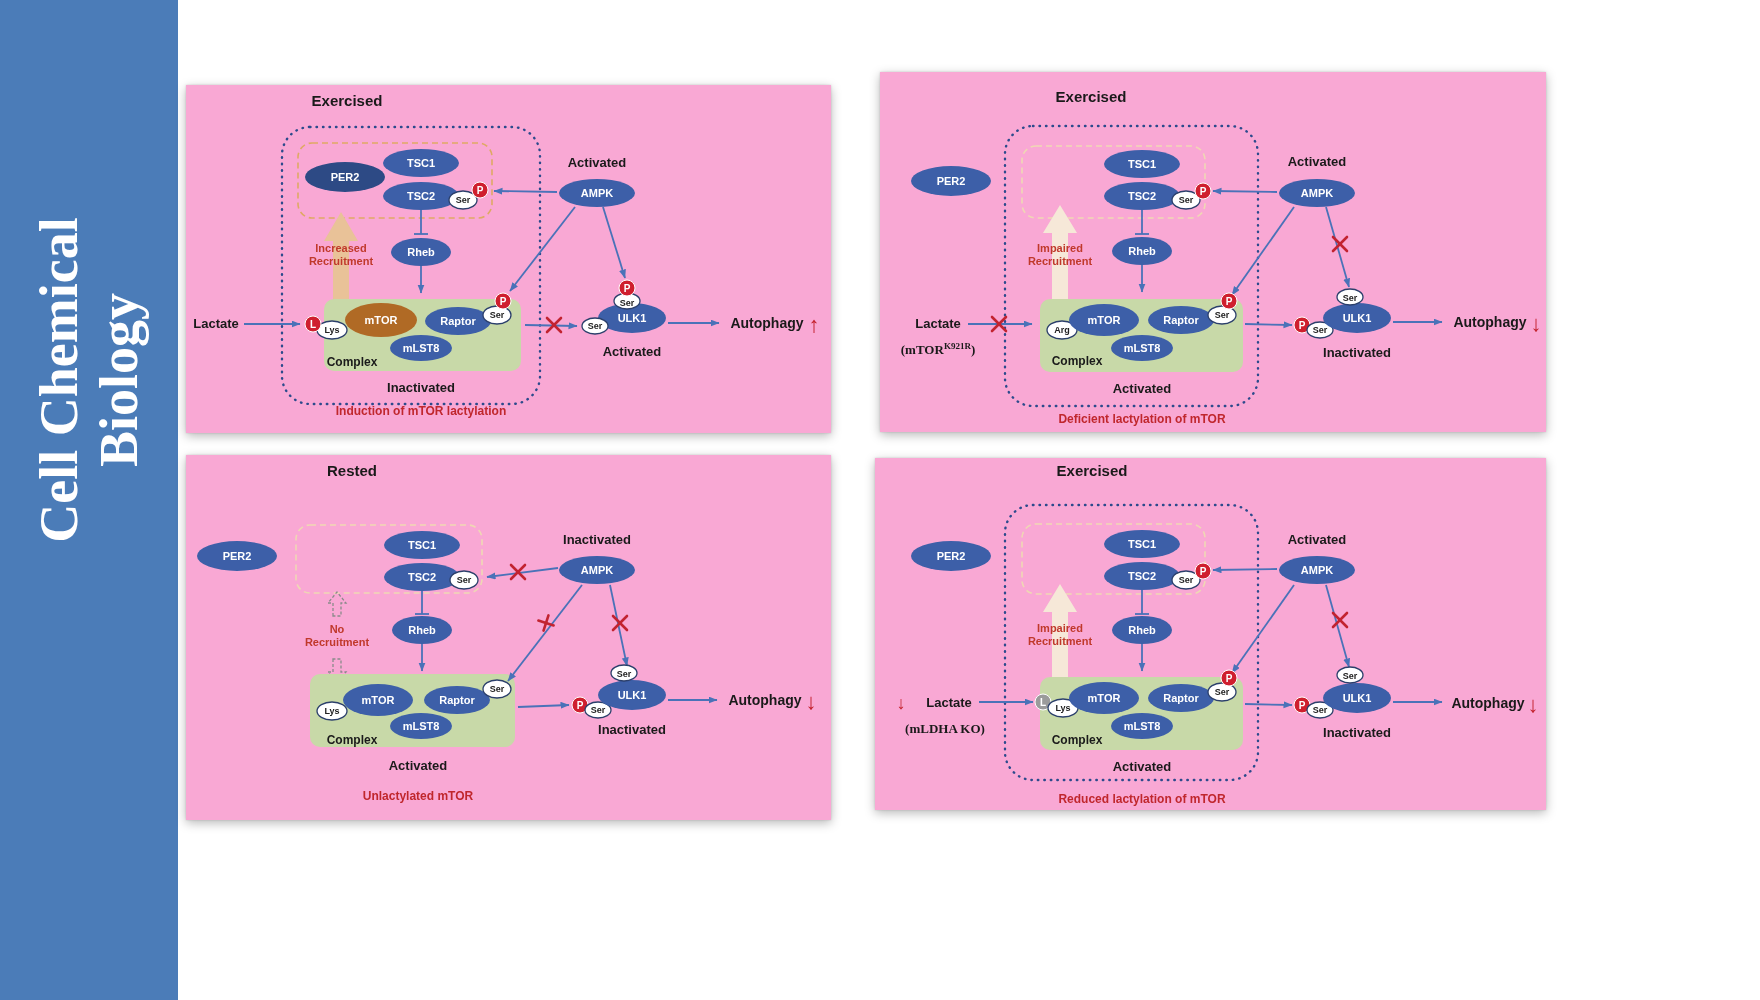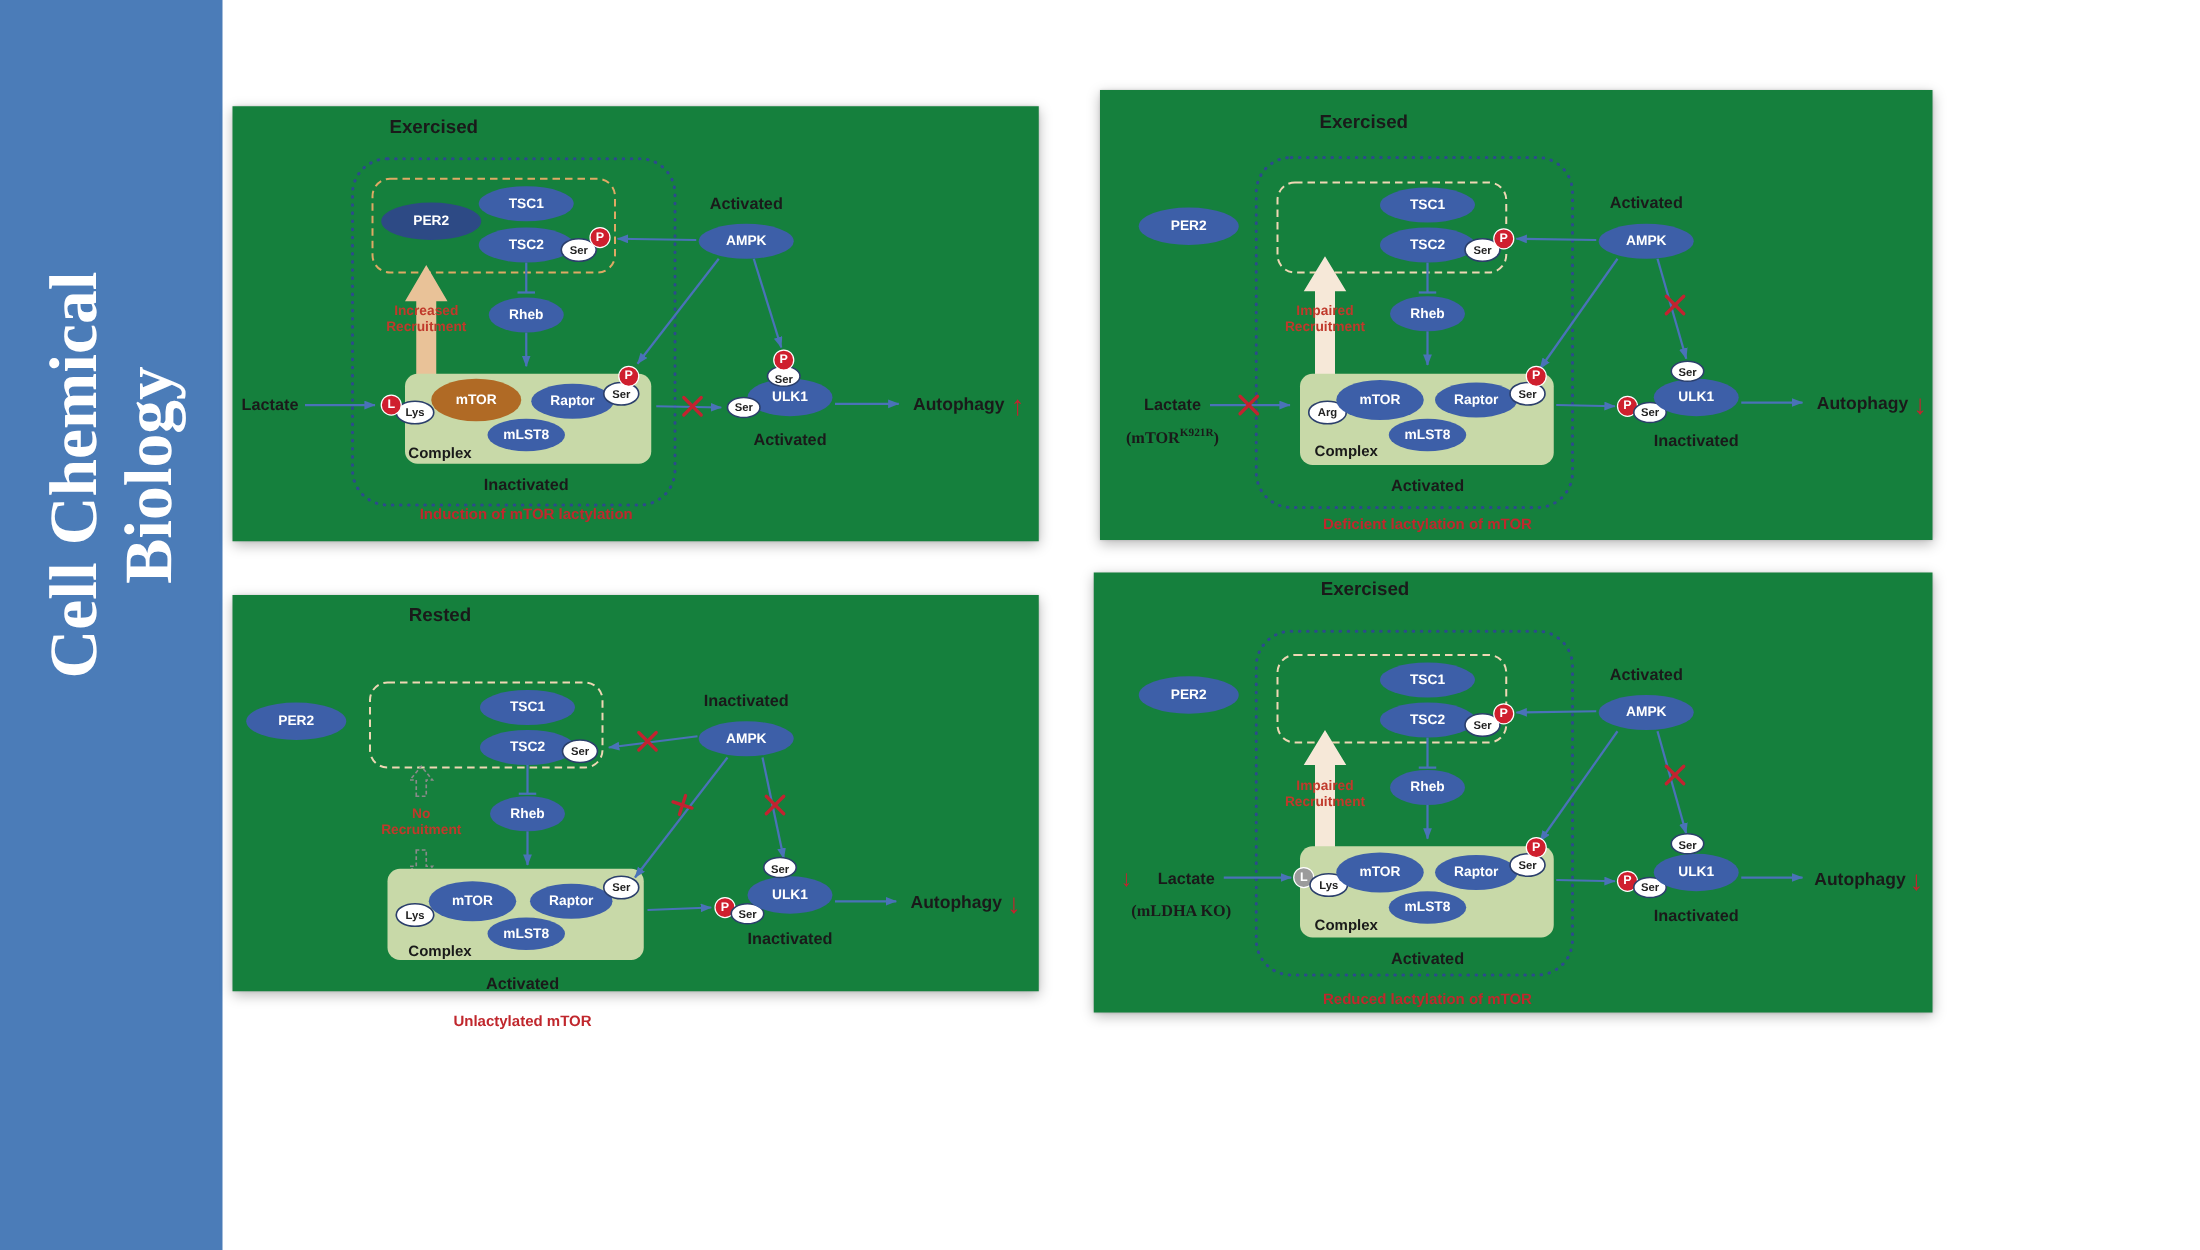--- a/index.html
+++ b/index.html
@@ -2,21 +2,21 @@
 <html><head>
 <meta charset="utf-8">
 <style>
   *{margin:0;padding:0;box-sizing:border-box}
   html,body{width:1760px;height:1000px;background:#fff;overflow:hidden}
   body{position:relative;font-family:"Liberation Sans",sans-serif}
   .sidebar{position:absolute;left:0;top:0;width:178px;height:1000px;background:#4b7cb8}
   .journal-title{position:absolute;left:50%;top:38%;transform:translate(-50%,-50%) rotate(-90deg);
     font-family:"Liberation Serif",serif;font-weight:bold;color:#fff;font-size:54px;
     white-space:nowrap;text-align:center;line-height:1.12}
-  .panel{position:absolute;background:#15803d;box-shadow:0 3px 10px rgba(0,0,0,.28),0 0 2px rgba(0,0,0,.15)}
+  .panel{position:absolute;background:#f9a8d4;box-shadow:0 3px 10px rgba(0,0,0,.28),0 0 2px rgba(0,0,0,.15)}
   svg{display:block}
   .nb{fill:#3d5fa8}
   .nd{fill:#2d4a85}
   .nbr{fill:#b06a25}
   .nt{fill:#fff;font:bold 11px "Liberation Sans",sans-serif;text-anchor:middle;dominant-baseline:central}
   .se{fill:#fff;stroke:#2b3f6b;stroke-width:1.3}
   .st{fill:#222;font:bold 9px "Liberation Sans",sans-serif;text-anchor:middle;dominant-baseline:central}
   .pc{fill:#cf1f2e;stroke:#fff;stroke-width:1}
   .lc{fill:#9b9b9b;stroke:#fff;stroke-width:1}
   .pt{fill:#fff;font:bold 10px "Liberation Sans",sans-serif;text-anchor:middle;dominant-baseline:central}
@@ -207,21 +207,21 @@
   <ellipse class="se" cx="470" cy="225" rx="13" ry="8"></ellipse>
   <text class="st" x="470" y="226">Ser</text>
   <text class="lbl" x="477" y="285">Inactivated</text>
 
   <text class="big" x="610" y="255">Autophagy</text>
   <text class="ud" x="656" y="259">↓</text>
   <text class="cap" x="262" y="351">Deficient lactylation of mTOR</text>
 </svg>
 </div>
 
-<div class="panel" style="left:186px;top:476px;width:645px;height:317px">
+<div class="panel" style="left:186px;top:455px;width:645px;height:365px">
 <svg width="645" height="365" viewBox="0 0 645 365">
   <text class="ttl" x="166" y="21">Rested</text>
   <rect class="od odf" x="110" y="70" width="186" height="68" rx="14"></rect>
   <path class="dash-ar" d="M147,161 L147,148 L142,148 L151,137 L160,148 L155,148 L155,161 Z"></path>
   <path class="dash-ar" d="M147,204 L147,217 L142,217 L151,228 L160,217 L155,217 L155,204 Z"></path>
   <text class="rt" x="151" y="178">No</text>
   <text class="rt" x="151" y="191">Recruitment</text>
   <rect class="gr" x="124" y="219" width="205" height="73" rx="10"></rect>
 
   <line class="ar" x1="372" y1="113" x2="301" y2="122"></line>

